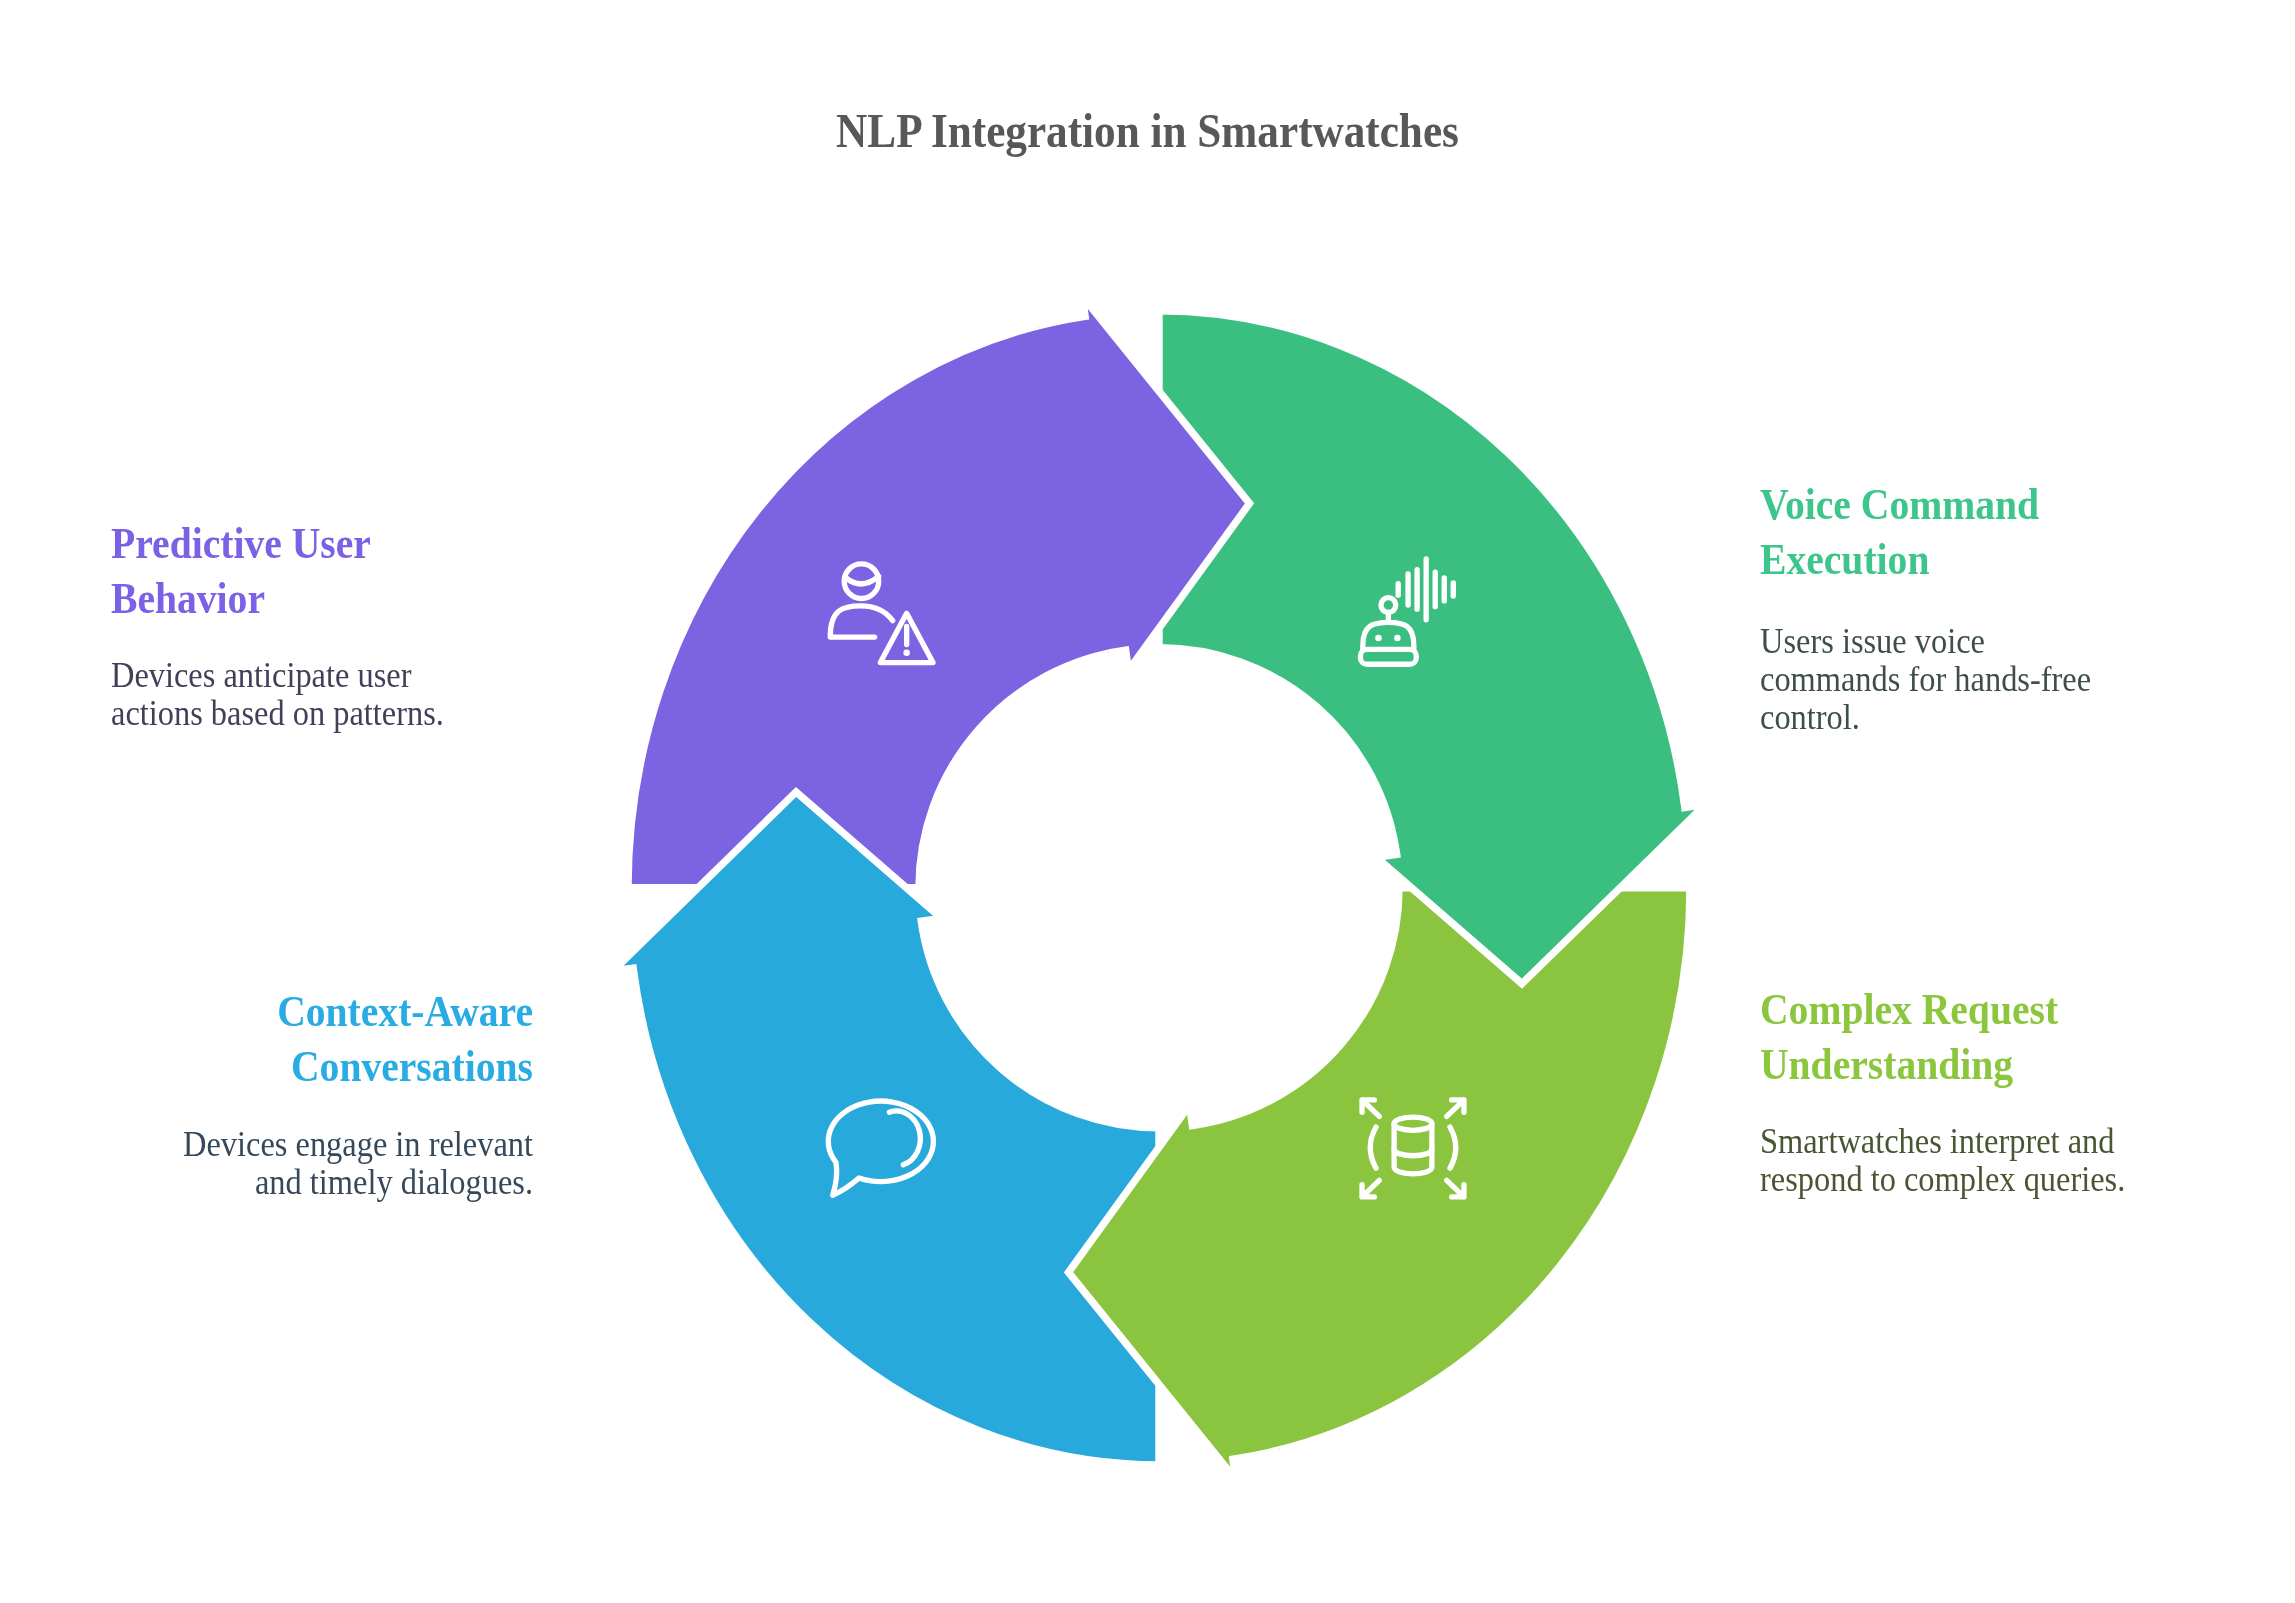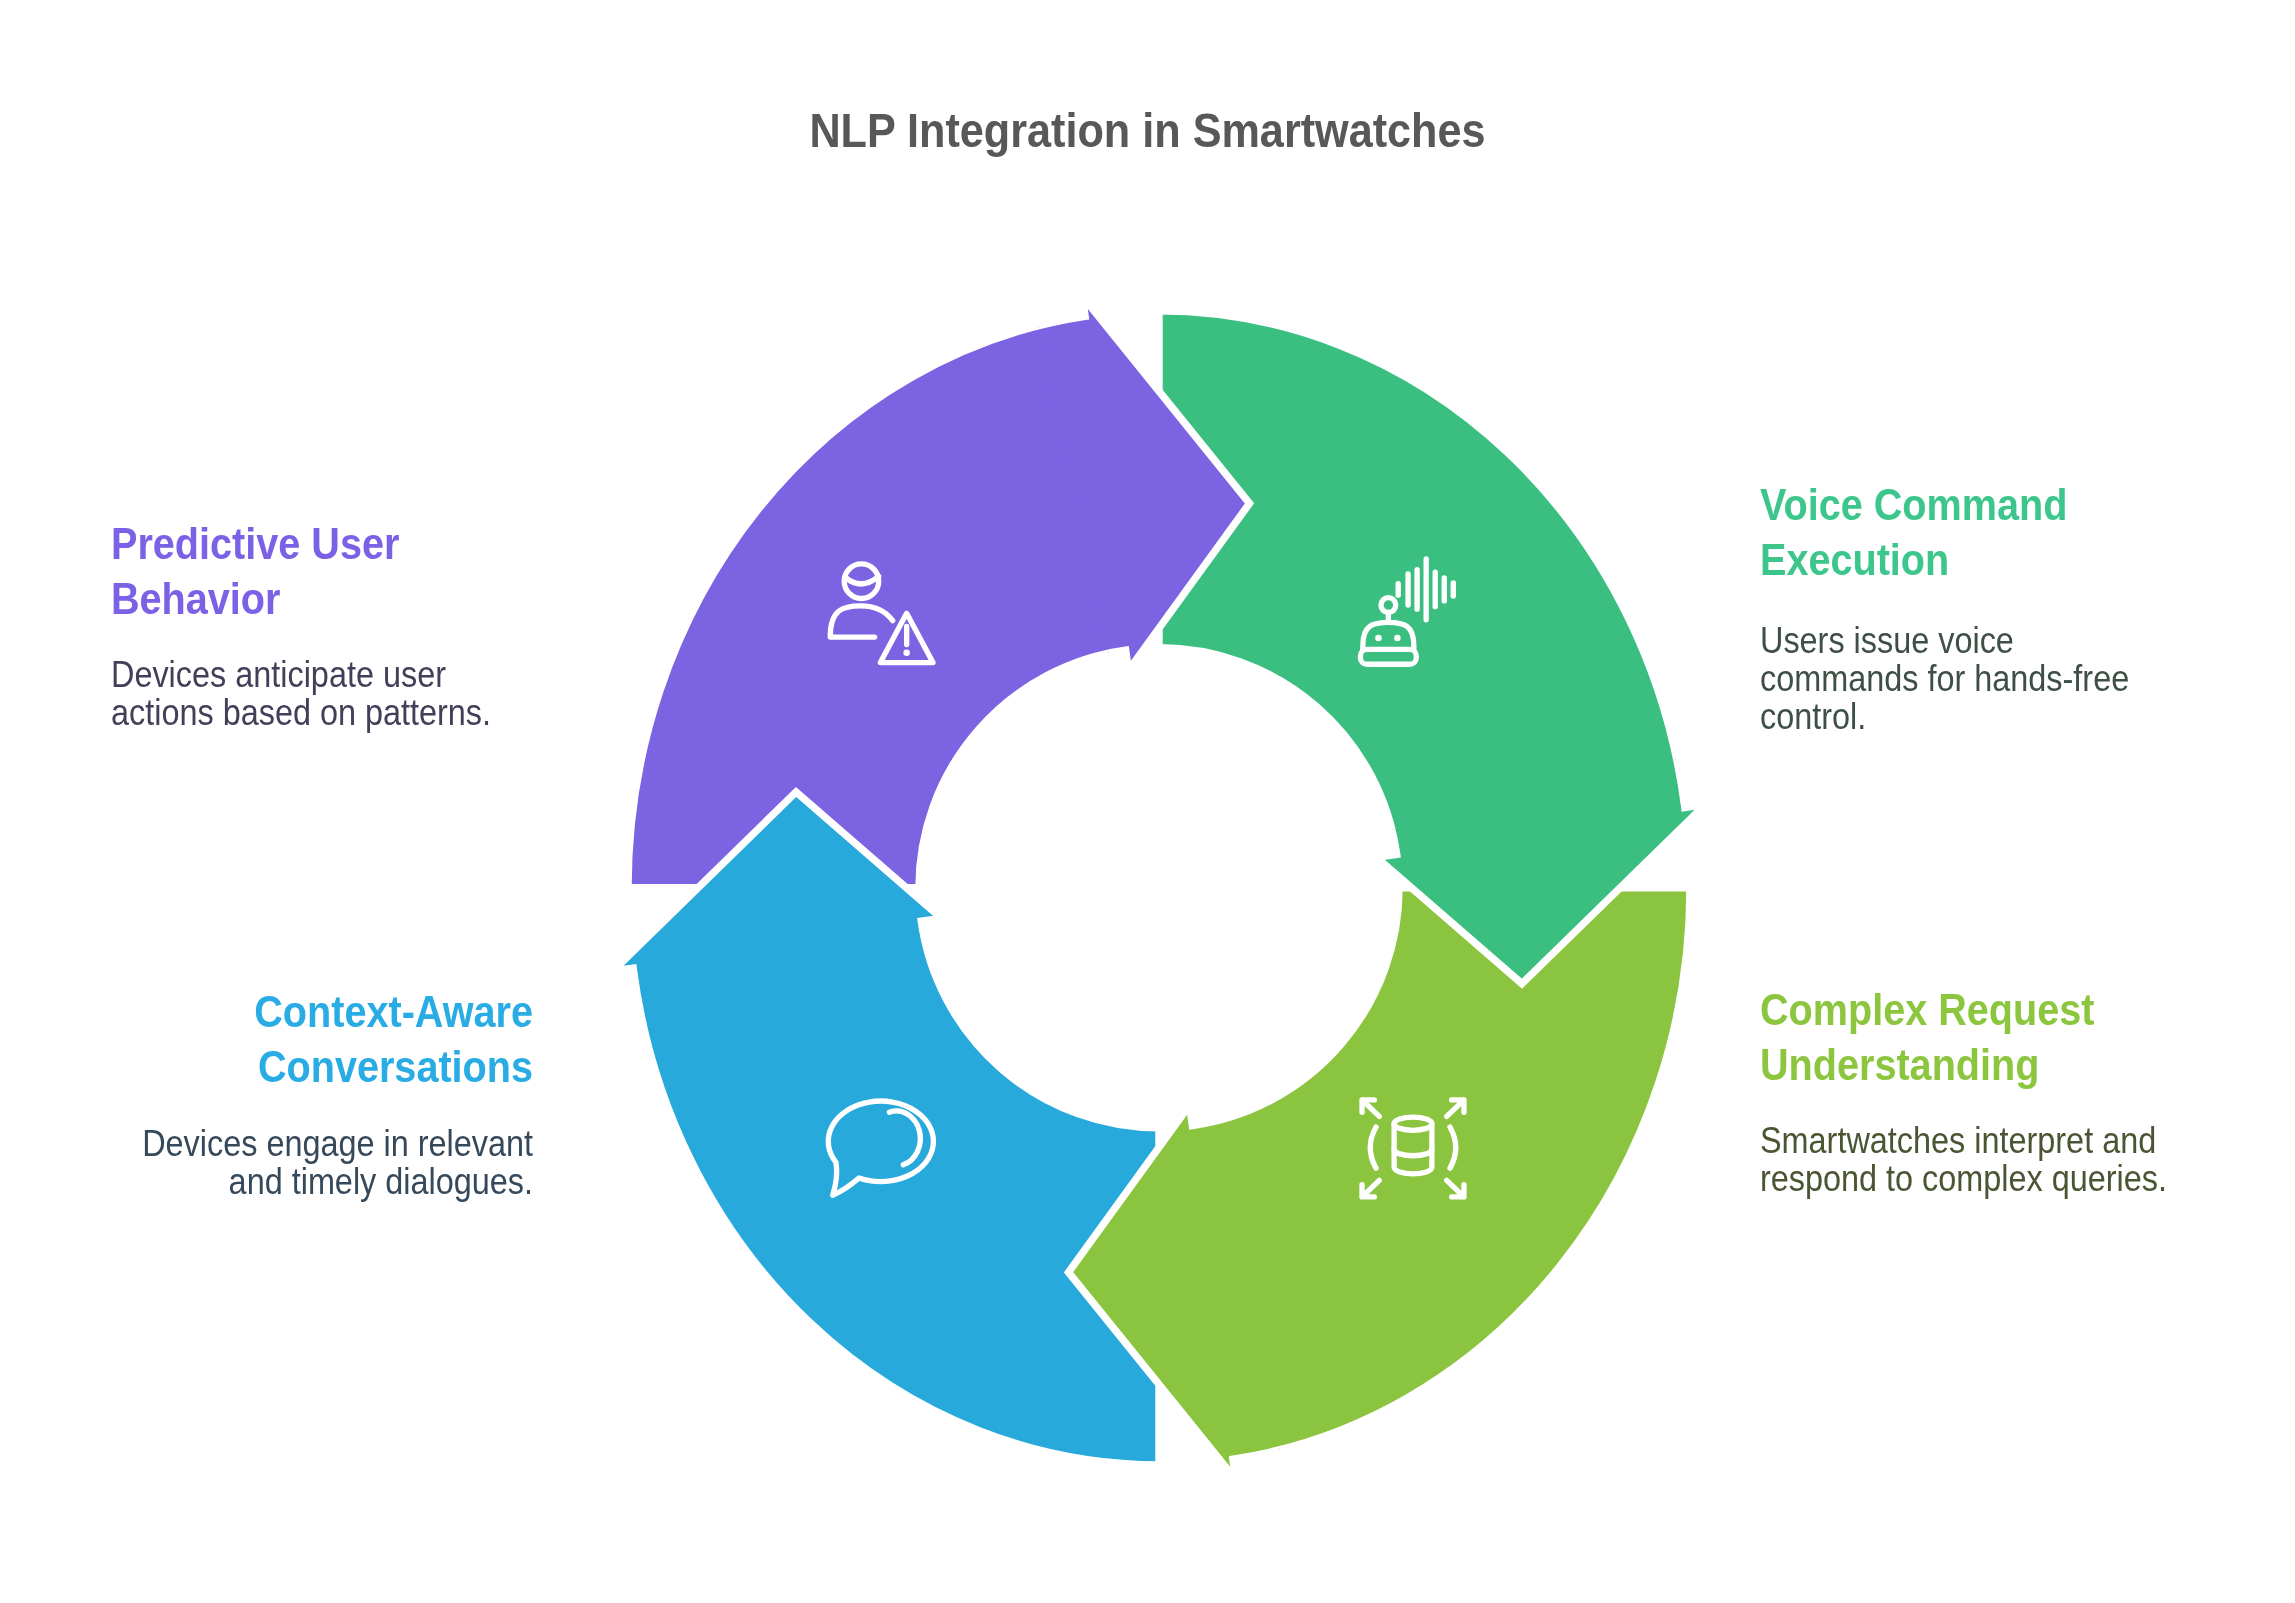--- a/index.html
+++ b/index.html
@@ -1,18 +1,18 @@
 <!DOCTYPE html>
 <html style="font-size:13px"><head>
 <meta charset="utf-8">
 <style>
   html,body { margin:0; padding:0; background:#ffffff; }
   #canvas {
     position:relative; width:2295px; height:1603px; background:#ffffff;
-    font-family:Liberation Sans, sans-serif; overflow:hidden;
+    font-family:Liberation Serif, serif; overflow:hidden;
   }
   #ring { position:absolute; left:0; top:0; width:2295px; height:1603px; }
   .seg  { stroke:#ffffff; stroke-width:9; stroke-linejoin:miter; stroke-miterlimit:9; }
   .icon { stroke:#ffffff; stroke-width:6.5; fill:none; stroke-linecap:round; stroke-linejoin:round; }
   .icon .dot { fill:#ffffff; stroke:none; }
   .tb { position:absolute; white-space:pre-line; transform:scaleX(0.9); transform-origin:0 0; }
   .tb.r { transform-origin:100% 0; text-align:right; }
   .h { font-weight:bold; font-size:44px; line-height:55px; }
   .b { font-size:36px; line-height:38px; }
   #title {

